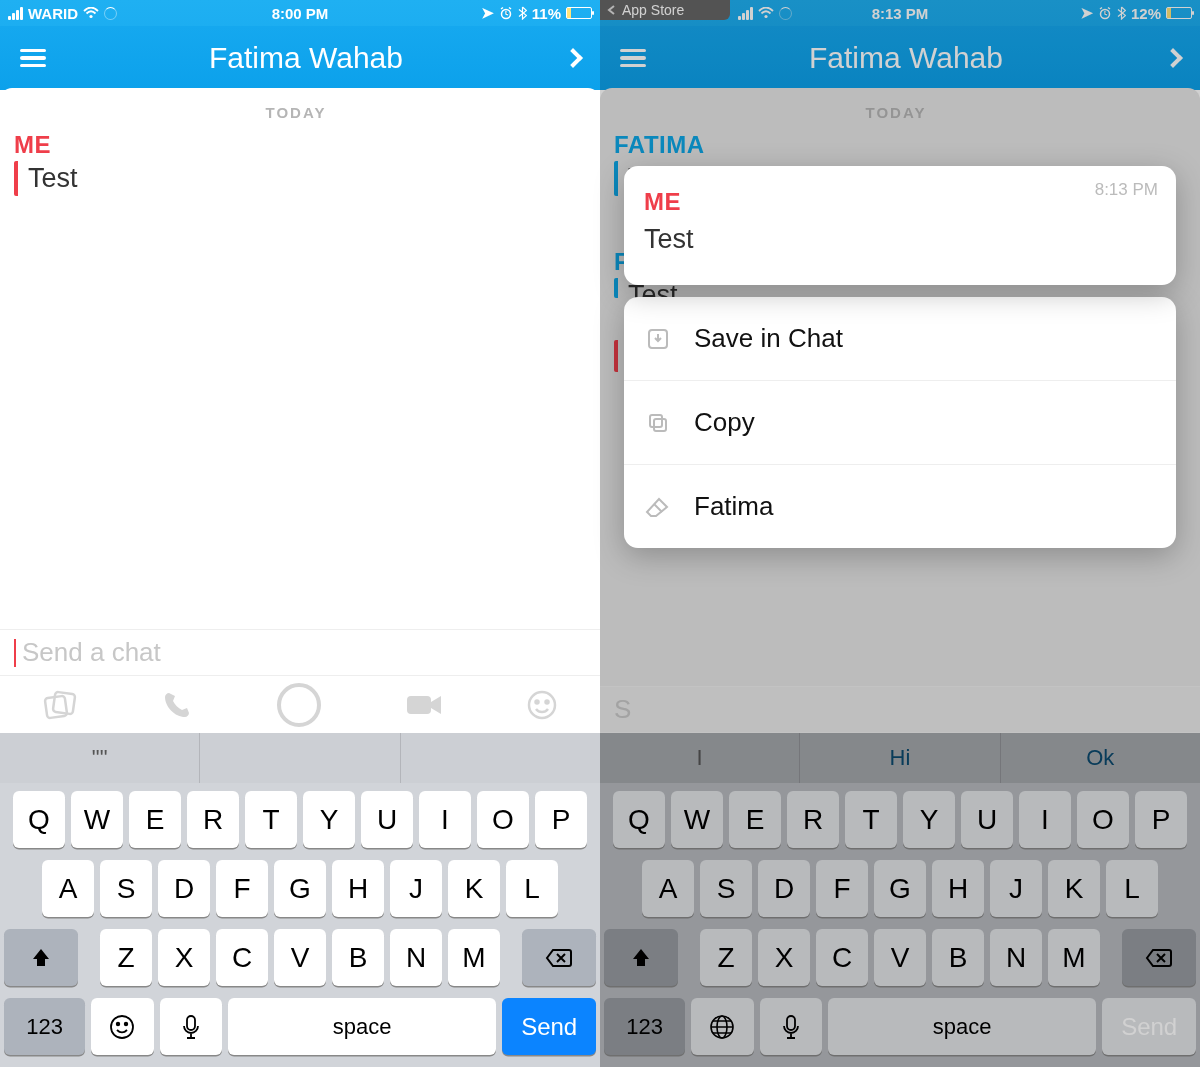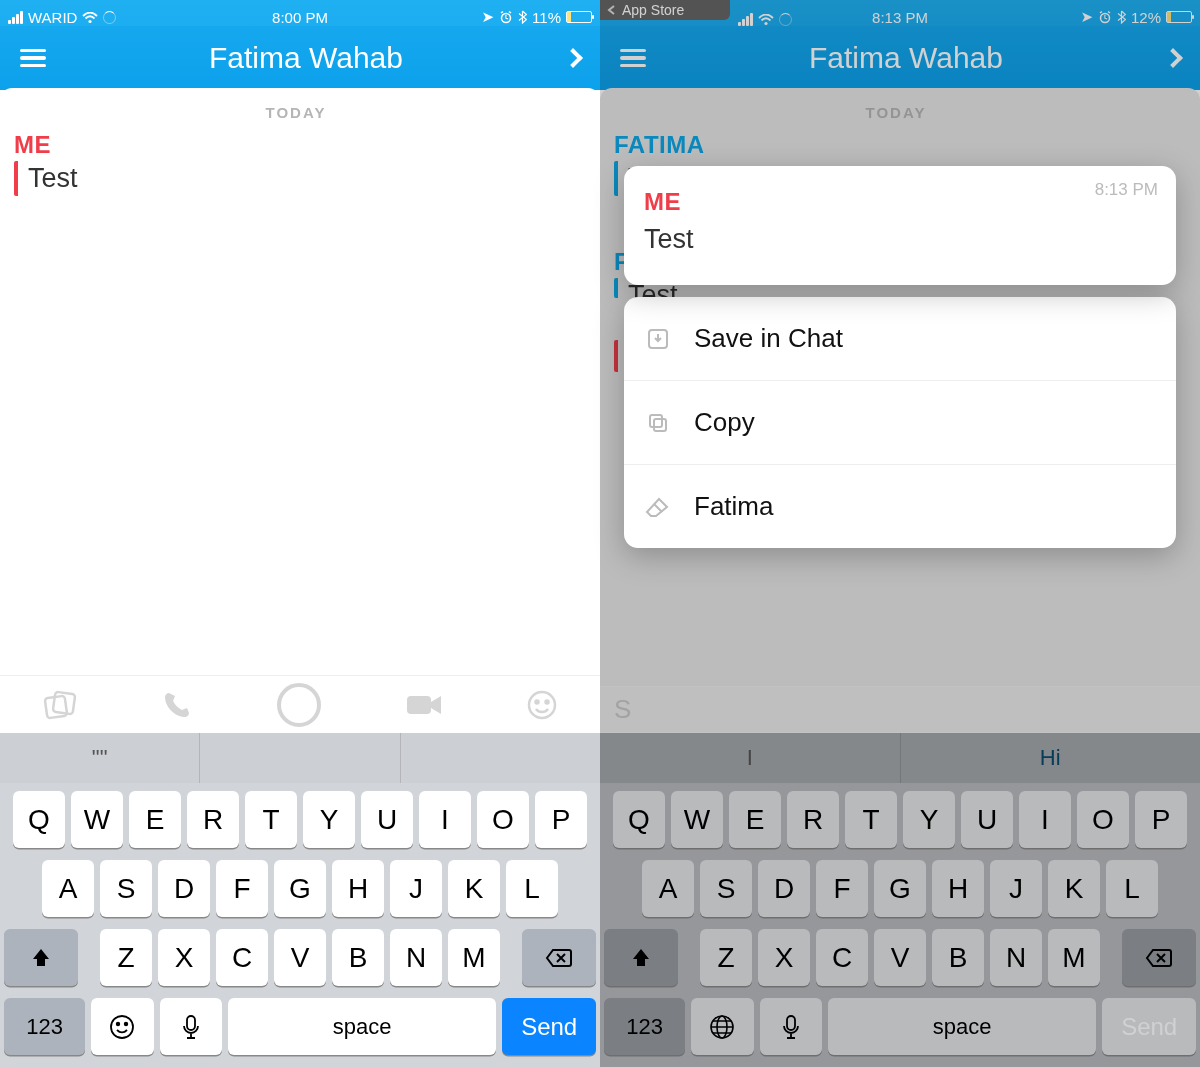--- a/index.html
+++ b/index.html
@@ -2,21 +2,21 @@
 <html><head>
 <meta charset="utf-8">
 <style>
   * { box-sizing: border-box; margin: 0; padding: 0; font-family: -apple-system, Helvetica, Arial, sans-serif; }
   body { width: 1200px; height: 1067px; display: flex; background: #fff; overflow: hidden; }
   .phone { width: 600px; height: 1067px; position: relative; display: flex; flex-direction: column; }
   .p2 .darken { position: absolute; inset: 0; background: rgba(0,0,0,0.18); pointer-events: none; z-index: 5; }
   
   .status-wrap { background: linear-gradient(#1fb0f2,#15a8ef); }
   .back-app { display: flex; align-items: center; font-size: 14px; color: #fff; background: #666; width: 130px; padding: 2px 6px; border-bottom-right-radius: 6px; position: absolute; top: 0; left: 0; z-index: 3; font-weight: 400;}
-  .status { height: 26px; display: flex; align-items: flex-end; padding: 0 8px; color: #fff; font-size: 15px; font-weight: 400; justify-content: space-between; }
+  .status { height: 26px; display: flex; align-items: center; padding: 0 8px; color: #fff; font-size: 15px; font-weight: 700; justify-content: space-between; }
   .sl, .sr { display: flex; align-items: center; gap: 5px; }
   .sc { position: absolute; left: 0; right: 0; text-align: center; }
   .bars { display: flex; align-items: flex-end; gap: 1px; }
   .bars span { width: 3px; background: #fff; border-radius: 1px; }
   .bars span:nth-child(1){height:4px}.bars span:nth-child(2){height:7px}.bars span:nth-child(3){height:10px}.bars span:nth-child(4){height:13px}
   .spinner { width: 13px; height: 13px; border: 1.5px solid rgba(255,255,255,.4); border-top-color: #fff; border-radius: 50%; }
   .battery { width: 26px; height: 12px; border: 1px solid #fff; border-radius: 2px; position: relative; }
   .battery::after { content:''; position:absolute; right:-3px; top:3px; width:2px; height:4px; background:#fff; border-radius:1px; }
   .batlvl { background: #ffe47a; height: 100%; width: 15%; }
   
@@ -131,20 +131,24 @@
       <div class="chev"></div>
     </div>
   </div>
   <div class="chat">
     <div class="day">TODAY</div>
     <div>
       <div class="sender me">ME</div>
       <div class="msg me">Test</div>
     </div>
   </div>
+  <div class="inputbar">
+    <div class="cursor"></div>
+    <div class="placeholder">Send a chat</div>
+  </div>
   <div class="toolbar">
     <div class="ticon">
         <svg width="36" height="32" viewBox="0 0 36 32" stroke="#d5d5d5" stroke-width="2.5" fill="none">
           <rect x="4" y="8" width="20" height="20" rx="3" transform="rotate(-8 14 18)"></rect>
           <rect x="12" y="4" width="20" height="20" rx="3" transform="rotate(8 22 14)"></rect>
         </svg>
       </div>
     <div class="ticon">
         <svg width="32" height="32" viewBox="0 0 32 32" fill="#d5d5d5">
           <path d="M8 4c-2 0-4 2-4 4 0 10 10 20 20 20 2 0 4-2 4-4l-2-5-5 2c-4-2-7-5-9-9l2-5z"></path>
@@ -309,20 +313,21 @@
     <div style="height:40px"></div>
     <div class="msg me" style="height:32px"></div>
   </div>
   <div class="inputbar">
     <div class="placeholder">S</div>
   </div>
   <div class="toolbar" style="height:0;overflow:hidden"></div>
   <div class="sugg">
     <div>I</div>
     <div>Hi</div>
+    <div>Ok</div>
   </div>
   <div class="kb">
     <div class="krow">
         <div class="key">Q</div>
         <div class="key">W</div>
         <div class="key">E</div>
         <div class="key">R</div>
         <div class="key">T</div>
         <div class="key">Y</div>
         <div class="key">U</div>

